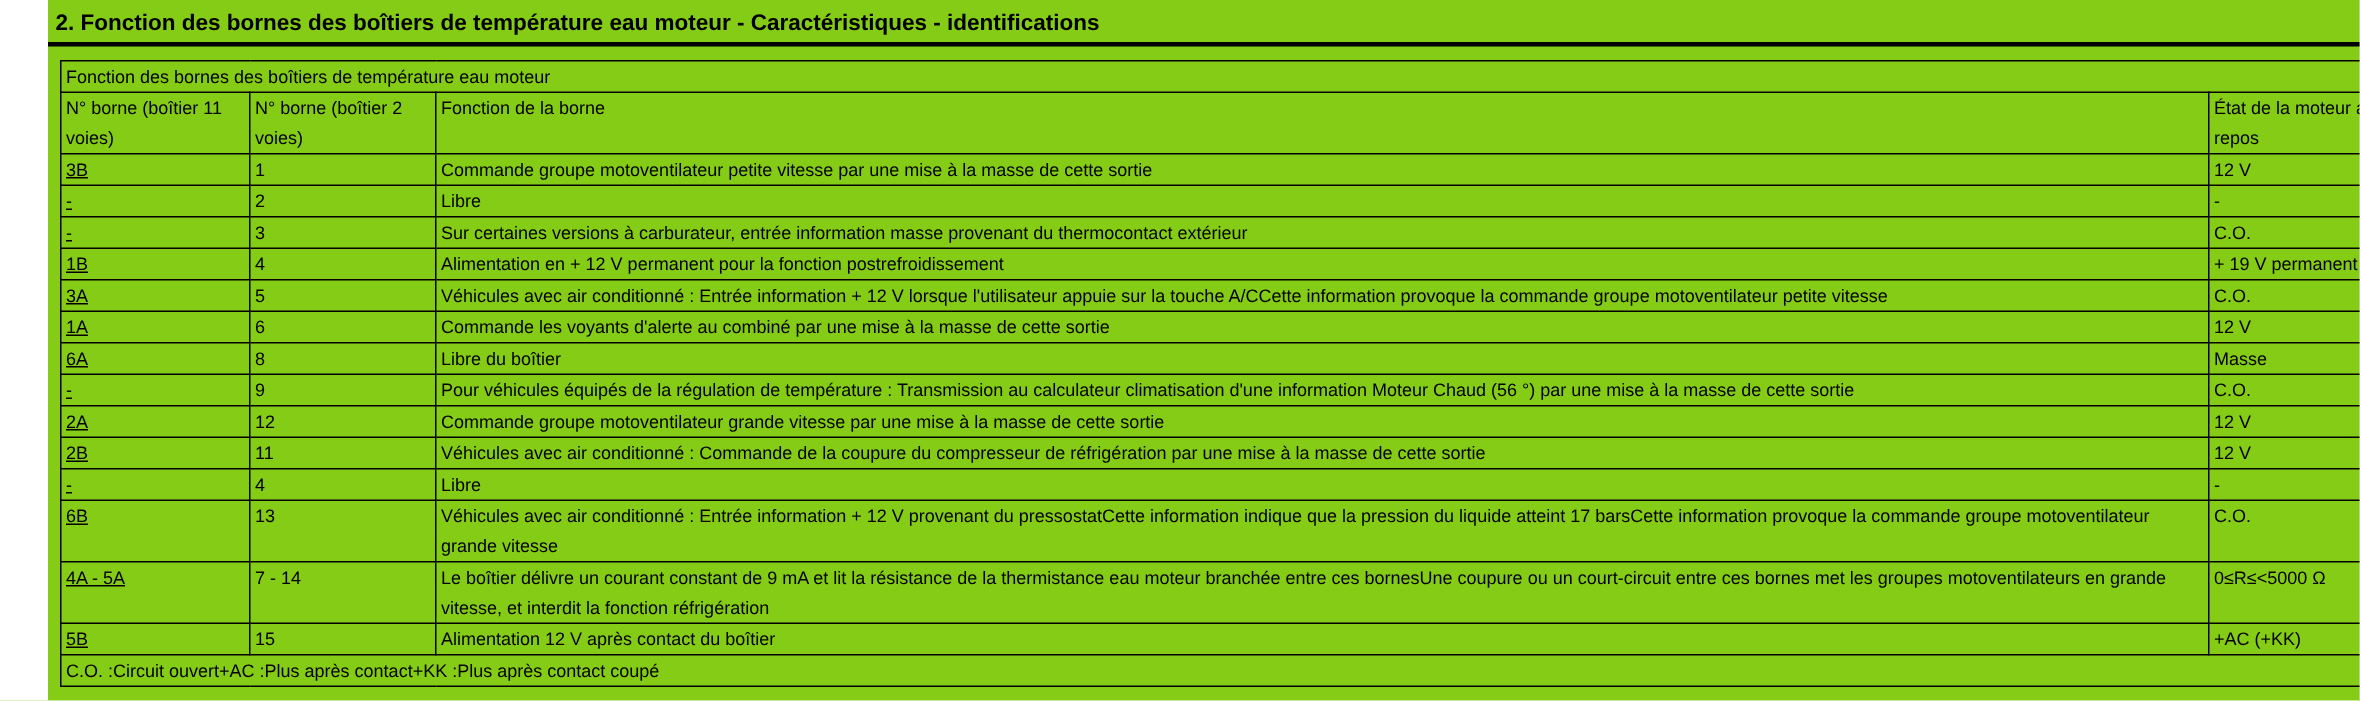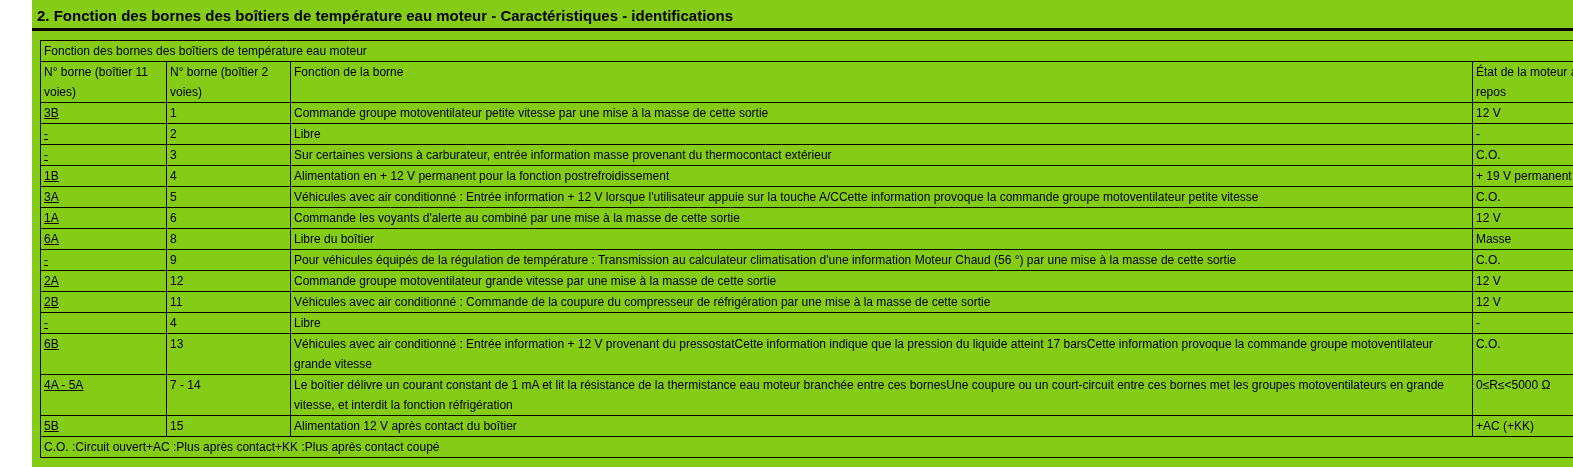--- a/index.html
+++ b/index.html
@@ -155,21 +155,21 @@
       </tr>
       <tr>
         <td class="col-borne11">6B</td>
         <td>13</td>
         <td>Véhicules avec air conditionné : Entrée information + 12 V provenant du pressostatCette information indique que la pression du liquide atteint 17 barsCette information provoque la commande groupe motoventilateur grande vitesse</td>
         <td>C.O.</td>
       </tr>
       <tr>
         <td class="col-borne11">4A - 5A</td>
         <td>7 - 14</td>
-        <td>Le boîtier délivre un courant constant de 1 mA et lit la résistance de la thermistance eau moteur branchée entre ces bornesUne coupure ou un court-circuit entre ces bornes met les groupes motoventilateurs en grande vitesse, et interdit la fonction réfrigération</td>
+        <td>Le boîtier délivre un courant constant de 9 mA et lit la résistance de la thermistance eau moteur branchée entre ces bornesUne coupure ou un court-circuit entre ces bornes met les groupes motoventilateurs en grande vitesse, et interdit la fonction réfrigération</td>
         <td>0≤R≤&lt;5000 Ω</td>
       </tr>
       <tr>
         <td class="col-borne11">5B</td>
         <td>15</td>
         <td>Alimentation 12 V après contact du boîtier</td>
         <td>+AC (+KK)</td>
       </tr>
 
       <tr>

